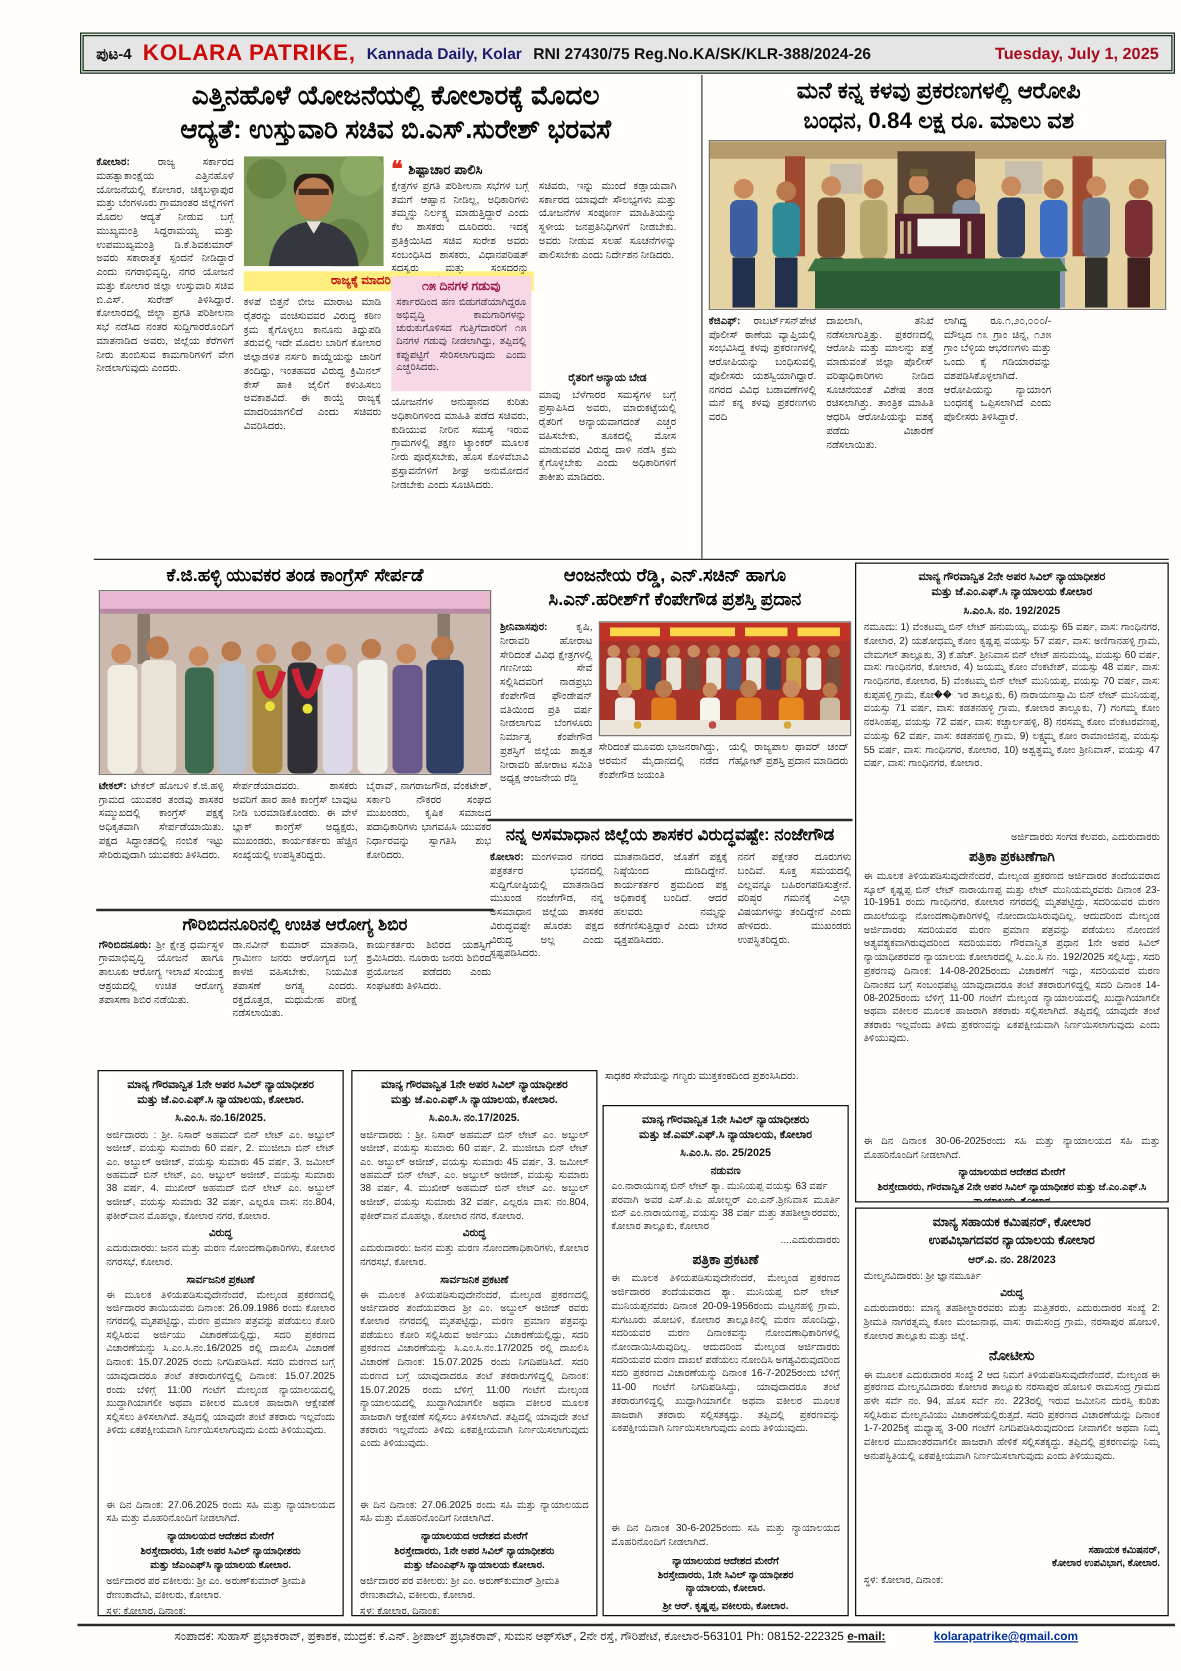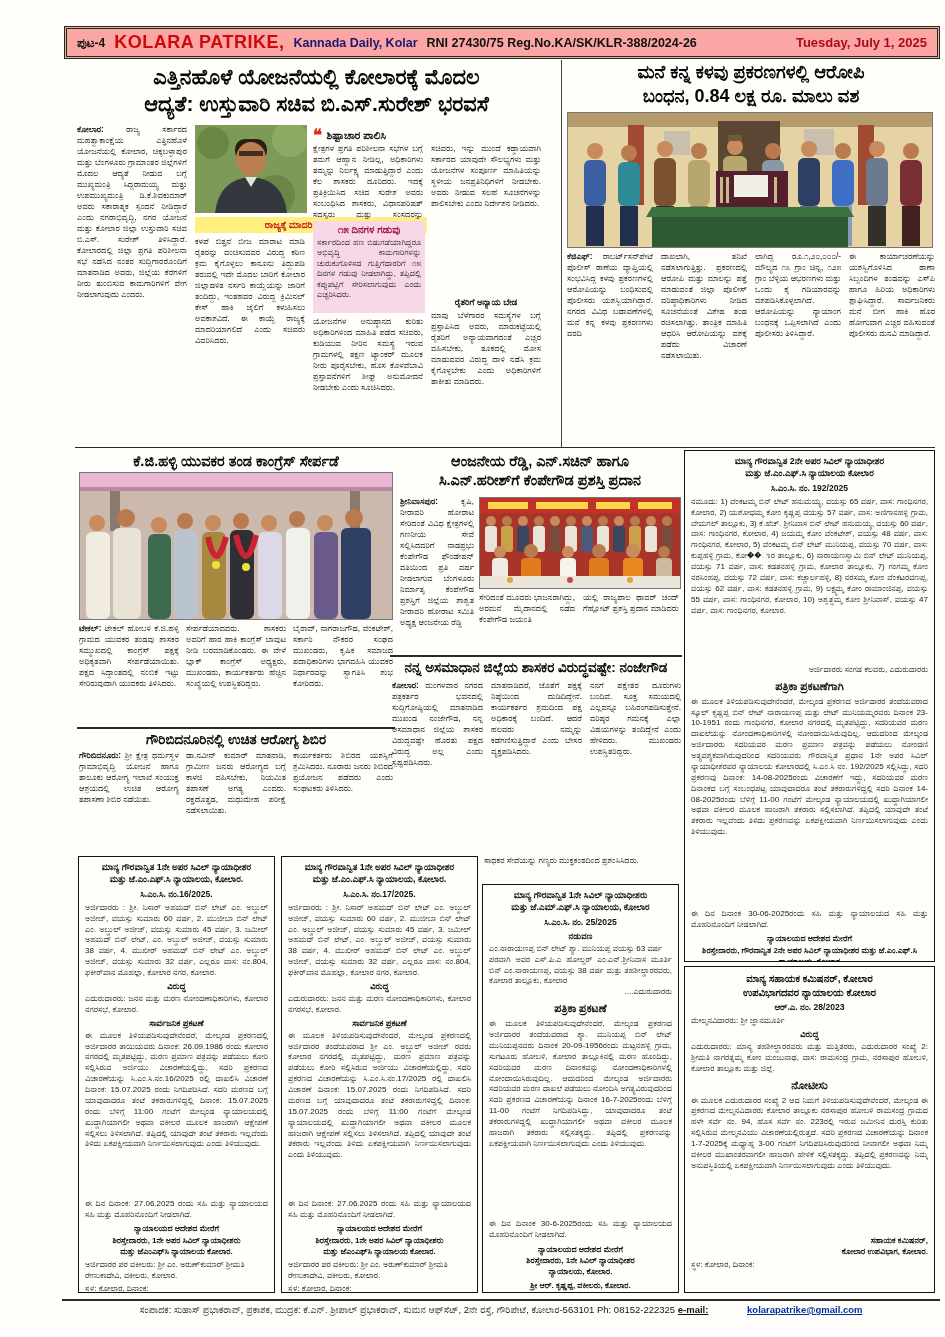--- a/index.html
+++ b/index.html
@@ -1,19 +1,19 @@
 <!DOCTYPE html>
 <html><head>
 <meta charset="utf-8">
 <style>
   html,body{margin:0;padding:0;background:#ffffff;}
   .page{position:relative;width:945px;height:1337px;background:#fffefb;font-family:"Liberation Sans",sans-serif;color:#111;overflow:hidden;}
   .abs{position:absolute;}
   
-  .masthead{border:3px double #16321a;display:flex;align-items:center;gap:9px;padding:0 10px;box-sizing:border-box;background:#fca5a5;}
+  .masthead{border:3px double #16321a;display:flex;align-items:center;gap:9px;padding:0 10px;box-sizing:border-box;background:#e5e5e5;}
   .mh-page{font-weight:bold;font-size:12px;color:#111;}
   .mh-name{font-weight:bold;font-size:18px;color:#cc0a0a;letter-spacing:.5px;}
   .mh-desc{font-weight:bold;font-size:12.5px;color:#1a1a6e;}
   .mh-reg{font-weight:bold;font-size:12.5px;color:#101010;}
   .mh-date{font-weight:bold;font-size:13px;color:#a80b1e;margin-left:auto;}
   
   .hl{font-weight:bold;text-align:center;color:#050505;white-space:pre-line;}
   .hl1{font-size:21px;line-height:27px;}
   .hl2{font-size:18px;line-height:24px;}
   .hl3{font-size:14.5px;line-height:19px;}
@@ -29,21 +29,21 @@
   .quotetitle{font-weight:bold;font-size:10.5px;color:#101010;}
   .pinkbox{background:#f8d7e6;overflow:hidden;padding:3px 4px;box-sizing:border-box;}
   .pinktitle{color:#9c1247;font-weight:bold;font-size:10px;text-align:center;margin-bottom:2px;}
   .pinkbody{font-size:8px;line-height:1.3;text-align:justify;color:#222;}
   .subhead{font-weight:bold;font-size:8.6px;text-align:center;color:#101010;}
   
   .nbox{border:1.5px solid #111;box-sizing:border-box;padding:5px 6px;overflow:hidden;background:#fffefb;}
   .n-court{font-weight:bold;text-align:center;font-size:8.8px;line-height:1.35;color:#0d0d0d;}
   .n-case{font-weight:bold;text-align:center;font-size:8.6px;margin:3px 0;}
   .n-center{font-weight:bold;text-align:center;font-size:8.4px;margin:2px 0;}
-  .n-bighead{font-weight:bold;text-align:center;font-size:11px;margin:4px 0;font-family:Liberation Serif, serif;}
+  .n-bighead{font-weight:bold;text-align:center;font-size:11px;margin:4px 0;}
   .n-body{font-size:8px;line-height:1.36;text-align:justify;color:#161616;}
   .n-sig{font-size:8px;line-height:1.4;text-align:center;font-weight:bold;margin-top:3px;}
   .n-left{font-size:8px;line-height:1.4;text-align:left;margin-top:2px;}
   
   .footer{font-size:9.5px;text-align:center;color:#141414;}
   .footer .email{text-decoration:underline;color:#00309c;font-weight:bold;margin-left:36px;}
   .footer .elabel{text-decoration:underline;font-weight:bold;}
   svg{display:block;}
 </style>
 </head>
@@ -180,21 +180,20 @@
       <path d="M84 94 L280 94 L286 104 L78 104 Z" fill="#3a7242"></path>
     </svg>
   </div>
 
   <div class="abs" style="left:567px;top:252px;width:368px;height:194px;">
     <div class="abs bt" style="left:0;top:0;width:86px;height:194px;">
       <b>ಕೆಜಿಎಫ್: </b><span>ರಾಬರ್ಟ್‌ಸನ್‌ಪೇಟೆ ಪೊಲೀಸ್ ಠಾಣೆಯ ವ್ಯಾಪ್ತಿಯಲ್ಲಿ ಸಂಭವಿಸಿದ್ದ ಕಳವು ಪ್ರಕರಣಗಳಲ್ಲಿ ಆರೋಪಿಯನ್ನು ಬಂಧಿಸುವಲ್ಲಿ ಪೊಲೀಸರು ಯಶಸ್ವಿಯಾಗಿದ್ದಾರೆ. ನಗರದ ವಿವಿಧ ಬಡಾವಣೆಗಳಲ್ಲಿ ಮನೆ ಕನ್ನ ಕಳವು ಪ್ರಕರಣಗಳು ವರದಿ</span>
     </div>
     <div class="abs bt" style="left:94px;top:0;width:86px;height:194px;">ದಾಖಲಾಗಿ, ತನಿಖೆ ನಡೆಸಲಾಗುತ್ತಿತ್ತು. ಪ್ರಕರಣದಲ್ಲಿ ಆರೋಪಿ ಮತ್ತು ಮಾಲನ್ನು ಪತ್ತೆ ಮಾಡುವಂತೆ ಜಿಲ್ಲಾ ಪೊಲೀಸ್ ವರಿಷ್ಠಾಧಿಕಾರಿಗಳು ನೀಡಿದ ಸೂಚನೆಯಂತೆ ವಿಶೇಷ ತಂಡ ರಚಿಸಲಾಗಿತ್ತು. ತಾಂತ್ರಿಕ ಮಾಹಿತಿ ಆಧರಿಸಿ ಆರೋಪಿಯನ್ನು ವಶಕ್ಕೆ ಪಡೆದು ವಿಚಾರಣೆ ನಡೆಸಲಾಯಿತು.</div>
     <div class="abs bt" style="left:188px;top:0;width:86px;height:194px;">ಲಾಗಿದ್ದ ರೂ.೧,೨೦,೦೦೦/- ಮೌಲ್ಯದ ೧೩ ಗ್ರಾಂ ಚಿನ್ನ, ೧೨೫ ಗ್ರಾಂ ಬೆಳ್ಳಿಯ ಆಭರಣಗಳು ಮತ್ತು ಒಂದು ಕೈ ಗಡಿಯಾರವನ್ನು ವಶಪಡಿಸಿಕೊಳ್ಳಲಾಗಿದೆ. ಆರೋಪಿಯನ್ನು ನ್ಯಾಯಾಂಗ ಬಂಧನಕ್ಕೆ ಒಪ್ಪಿಸಲಾಗಿದೆ ಎಂದು ಪೊಲೀಸರು ತಿಳಿಸಿದ್ದಾರೆ.</div>
-    <div class="abs bt" style="left:282px;top:0;width:86px;height:194px;">ಈ ಕಾರ್ಯಾಚರಣೆಯನ್ನು ಯಶಸ್ವಿಗೊಳಿಸಿದ ಠಾಣಾ ಸಿಬ್ಬಂದಿಗಳ ತಂಡವನ್ನು ಎಸ್‌ಪಿ ಹಾಗೂ ಹಿರಿಯ ಅಧಿಕಾರಿಗಳು ಶ್ಲಾಘಿಸಿದ್ದಾರೆ. ಸಾರ್ವಜನಿಕರು ಮನೆ ಬೀಗ ಹಾಕಿ ಹೊರ ಹೋಗುವಾಗ ಎಚ್ಚರ ವಹಿಸುವಂತೆ ಪೊಲೀಸರು ಮನವಿ ಮಾಡಿದ್ದಾರೆ.</div>
   </div>
 
   <div class="abs rule" style="left:75px;top:447px;width:860px;height:1px;"></div>
 
   <div class="abs hl hl3" style="left:77px;top:452px;width:318px;height:18px;">ಕೆ.ಜಿ.ಹಳ್ಳಿ ಯುವಕರ ತಂಡ ಕಾಂಗ್ರೆಸ್ ಸೇರ್ಪಡೆ</div>
 
   <div class="abs" style="left:79px;top:472px;width:314px;height:148px;border:1px solid #777;box-sizing:border-box;">
     <svg width="312" height="146" viewBox="0 0 312 146">
       <rect width="312" height="146" fill="#cbb9ae"></rect>
       <rect x="0" y="0" width="312" height="16" fill="#e9b7d2"></rect>

